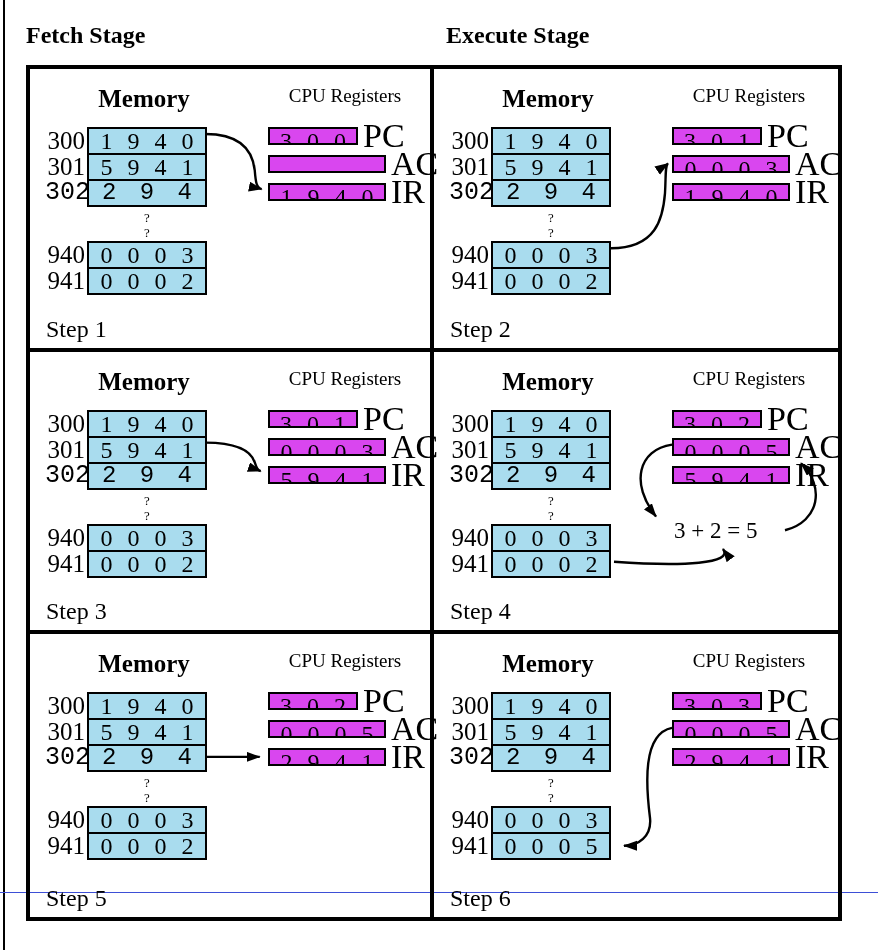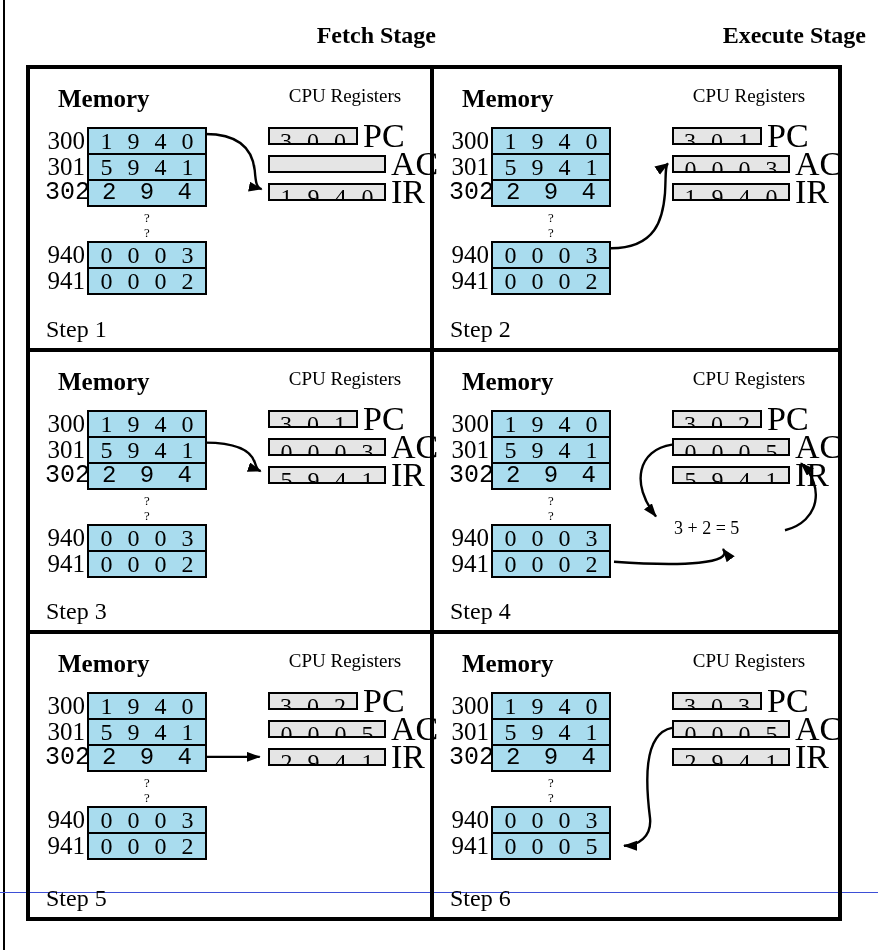--- a/index.html
+++ b/index.html
@@ -2,54 +2,54 @@
 <html><head>
 <meta charset="utf-8">
 <style>
   * { margin:0; padding:0; box-sizing:border-box; }
   body {
     width:878px; height:950px; position:relative; background:#fff;
     font-family:"Liberation Serif", serif; color:#000; overflow:hidden;
   }
   .left-rule { position:absolute; left:3px; top:0; width:2px; height:950px; background:#000; }
   .blue-rule { position:absolute; left:0; top:892px; width:878px; height:1px; background:#3d4fd6; z-index:0; }
-  .stage-header { position:absolute; top:22px; font-weight:bold; font-size:24px; text-align:right; white-space:nowrap; }
+  .stage-header { position:absolute; top:22px; font-weight:bold; font-size:24px; text-align:left; white-space:nowrap; }
   #fetch-header  { left:26px;  width:410px; }
   #execute-header{ left:446px; width:420px; }
   .grid {
     position:absolute; left:26px; top:65px; width:816px; height:856px;
     border:4px solid #000; display:grid;
     grid-template-columns:1fr 1fr; grid-template-rows:1fr 1fr 1fr;
     z-index:1;
   }
   .panel { position:relative; }
   .panel.col0 { border-right:4px solid #000; }
   .panel.row0, .panel.row1 { border-bottom:4px solid #000; }
   .arrows { position:absolute; inset:0; width:100%; height:100%; pointer-events:none; }
-  .mem-title { position:absolute; left:28px; top:16px; width:172px; 
+  .mem-title { position:absolute; left:28px; top:16px; width:172px; text-align:center;
                font-weight:bold; font-size:25px; }
   .cpu-title { position:absolute; left:222px; top:16px; width:186px; text-align:center;
                font-weight:normal; font-size:19px; white-space:nowrap; }
   .memrow { position:absolute; left:15px; display:flex; align-items:stretch; }
   .memrow .addr { width:42px; font-size:25px; line-height:28px; text-align:right; padding-right:2px; }
   .cell { background:#a9dcee; border:2px solid #000; height:28px; width:120px;
           font-size:24px; line-height:24px; text-align:center; word-spacing:9px; overflow:hidden; }
   .r300 { top:58px; } .r301 { top:84px; } .r302 { top:110px;font-family:Liberation Mono, monospace; }
   .r940 { top:172px; } .r941 { top:198px; }
   .qmarks { position:absolute; left:57px; top:141px; width:120px; text-align:center;
             font-size:13px; line-height:15px; }
   .qmarks span { display:block; }
   .reg { position:absolute; left:238px; display:flex; align-items:center; }
-  .reg .cell { background:#e5e5e5; height:18px; }
+  .reg .cell { background:#d946ef; height:18px; }
   .reg.pc { top:52px; } .reg.ac { top:80px; } .reg.ir { top:108px; }
   .reg.pc .cell { width:90px; }
   .reg.ac .cell, .reg.ir .cell { width:118px; }
   .rlabel { margin-left:5px; font-size:34px; line-height:30px; }
   .annotation { position:absolute; left:240px; top:166px; width:140px;
-                font-size:18px; white-space:nowrap; }
+                font-size:23px; white-space:nowrap; }
   .annotation:empty { display:none; }
   .step { position:absolute; left:16px; bottom:5px; font-size:24px; z-index:2;margin-top:34px; }
 </style>
 </head>
 <body>
 
 <svg width="0" height="0" style="position:absolute">
   <defs>
     <marker id="arrowhead" markerUnits="userSpaceOnUse" markerWidth="16" markerHeight="12" refX="13" refY="5" orient="auto">
       <path d="M0,0 L14,5 L0,10 Z" fill="#000"></path>

